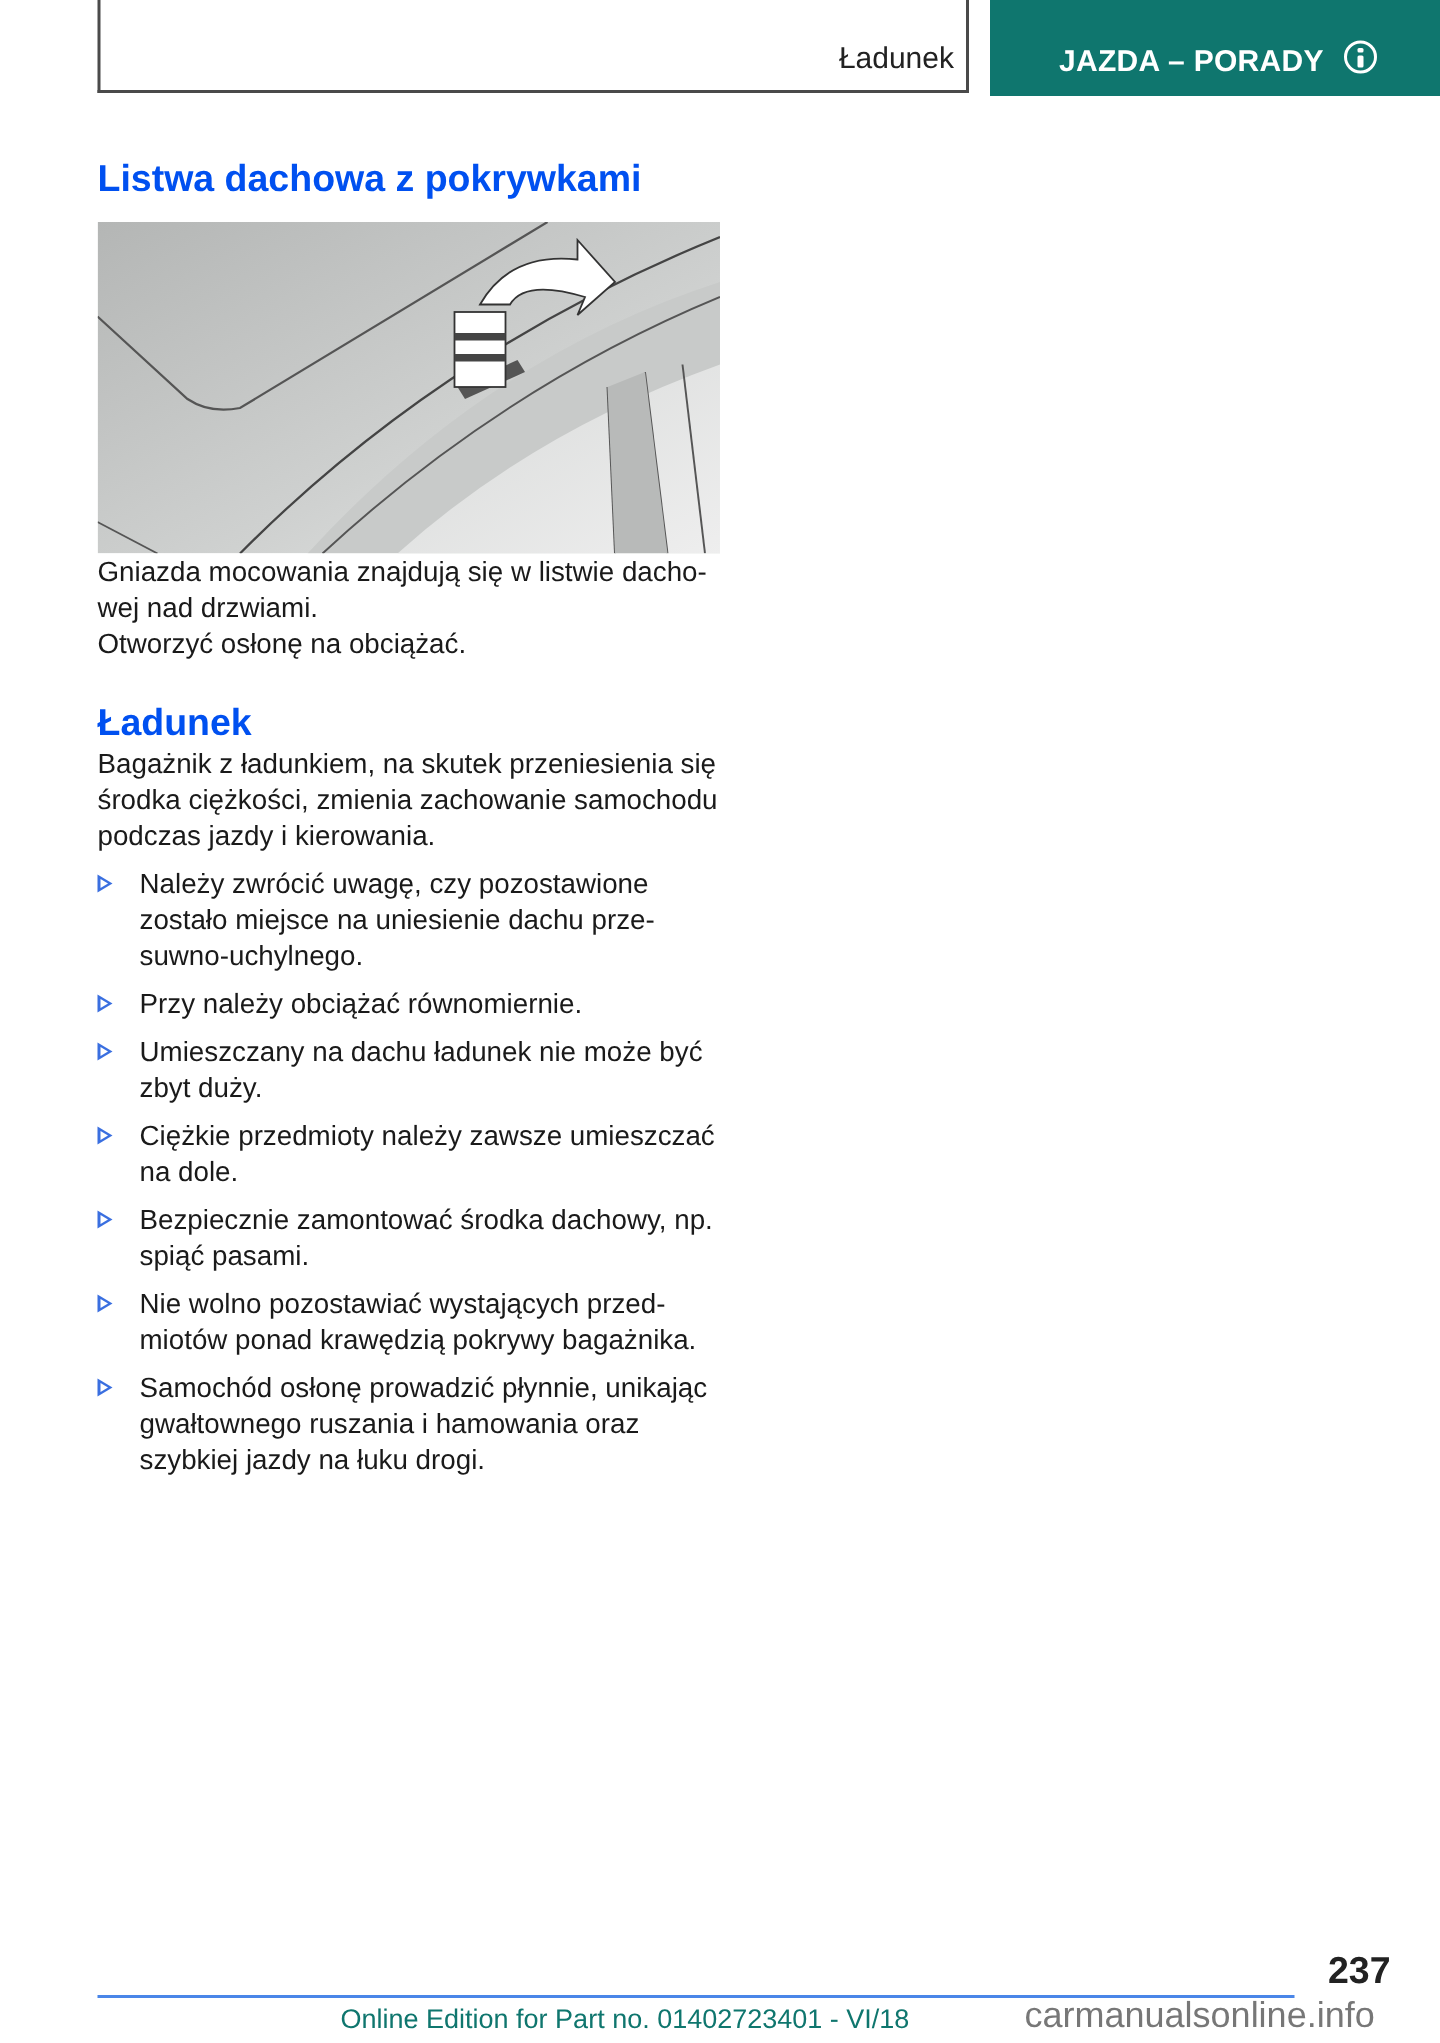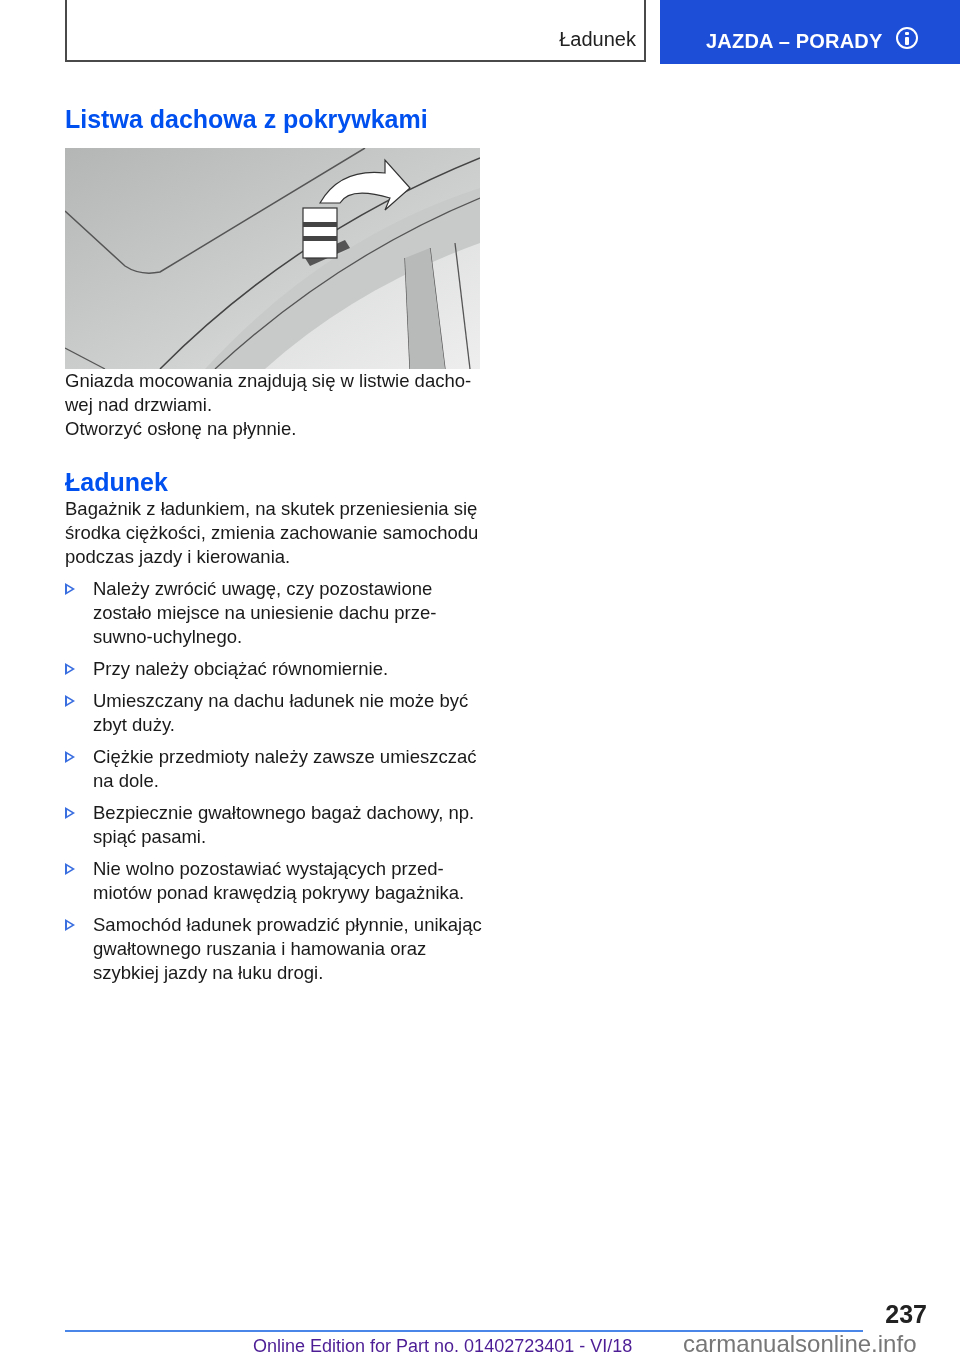--- a/index.html
+++ b/index.html
@@ -1,21 +1,21 @@
 <!DOCTYPE html>
 <html><head>
 <meta charset="utf-8">
 <style>
   html, body { margin: 0; padding: 0; background: #ffffff; }
   body { width: 960px; height: 1362px; position: relative; overflow: hidden;
          font-family: "Liberation Sans", "DejaVu Sans", sans-serif; color: #1a1a1a; }
   .hdr-left { position: absolute; left: 65px; top: -2px; width: 581px; height: 64px;
               border: 2px solid #4a4a4a; border-top: none; box-sizing: border-box; background: #fff; }
   .hdr-left-label { position: absolute; right: 8px; bottom: 9px; font-size: 20px; color: #222; }
-  .hdr-right { position: absolute; left: 660px; top: 0; width: 300px; height: 64px; background: #1d4ed8; }
+  .hdr-right { position: absolute; left: 660px; top: 0; width: 300px; height: 64px; background: #0f766e; }
   .hdr-right-label { position: absolute; left: 46px; bottom: 11px; font-size: 20px; font-weight: bold; color: #fff; letter-spacing: 0.2px; }
   .info-icon { position: absolute; left: 236px; top: 27px; width: 22px; height: 22px; border: 2px solid #fff; border-radius: 50%; box-sizing: border-box; }
   .info-icon .dot { position: absolute; left: 7px; top: 3px; width: 4px; height: 3px; background:#fff; border-radius: 1px; }
   .info-icon .bar { position: absolute; left: 7px; top: 8px; width: 4px; height: 8px; background:#fff; border-radius: 1px; }
 
   .content { position: absolute; left: 65px; top: 104px; width: 420px; }
   h1.title { margin: 0; font-size: 25px; font-weight: bold; color: #0050f0; line-height: 30px; }
   .figure { margin-top: 14px; width: 415px; height: 221px; position: relative; overflow: hidden; }
   p.body { margin: 0; font-size: 18.5px; line-height: 24px; color: #1a1a1a; }
   .p1 { margin-top: 17px; }
@@ -25,21 +25,21 @@
   .p4 { margin-top: 8px; }
   ul.bullets { list-style: none; margin: 8px 0 0 0; padding: 0; }
   ul.bullets li { position: relative; padding-left: 28px; font-size: 18.5px; line-height: 24px; margin-bottom: 8px; }
   .tri { position: absolute; left: 0; top: 6px; width: 0; height: 0;
          border-top: 6px solid transparent; border-bottom: 6px solid transparent; border-left: 10px solid #3a6fe0; }
   .tri::after { content: ""; position: absolute; left: -8px; top: -3px; width: 0; height: 0;
          border-top: 3px solid transparent; border-bottom: 3px solid transparent; border-left: 5px solid #fff; }
 
   .page-num { position: absolute; right: 33px; top: 1300px; font-size: 25px; font-weight: bold; color: #222; }
   .foot-line { position: absolute; left: 65px; top: 1330px; width: 798px; height: 2px; background: #4a86e8; }
-  .foot-text { position: absolute; left: 253px; top: 1336px; font-size: 18px; color: #4c1d95; white-space: nowrap; }
+  .foot-text { position: absolute; left: 227px; top: 1336px; font-size: 18px; color: #0f766e; white-space: nowrap; }
   .watermark { position: absolute; left: 683px; top: 1330px; font-size: 24px; color: #777; white-space: nowrap; }
 </style>
 </head>
 <body>
 
 <div class="hdr-left">
   <span class="hdr-left-label">Ładunek</span>
 </div>
 <div class="hdr-right">
   <span class="hdr-right-label">JAZDA – PORADY</span>
@@ -78,32 +78,32 @@
       <path d="M390,95 L405,221" stroke="#555" stroke-width="1.3"></path>
       <path d="M240,110 L280,92 L285,100 L245,118 Z" fill="#555"></path>
       <rect x="238" y="60" width="34" height="50" fill="#fff" stroke="#333" stroke-width="1.2"></rect>
       <rect x="238" y="74" width="34" height="5" fill="#444"></rect>
       <rect x="238" y="88" width="34" height="5" fill="#444"></rect>
       <path d="M255,55 Q275,20 320,25 L320,12 L345,40 L320,62 L325,50 Q285,38 275,55 Z" fill="#fff" stroke="#333" stroke-width="1.2"></path>
     </svg>
   </div>
 
   <p class="body p1">Gniazda mocowania znajdują się w listwie dacho­wej nad drzwiami.</p>
-  <p class="body p2">Otworzyć osłonę na płynnie.</p>
+  <p class="body p2">Otworzyć osłonę na obciążać.</p>
 
   <h2 class="sect">Ładunek</h2>
   <p class="body p3">Bagażnik z ładunkiem, na skutek przeniesienia się środka ciężkości, zmienia zachowanie samo­chodu podczas jazdy i kierowania.</p>
 
   <ul class="bullets">
     <li><span class="tri"></span><span>Należy zwrócić uwagę, czy pozostawione zostało miejsce na uniesienie dachu prze­suwno-uchylnego.</span></li>
     <li><span class="tri"></span><span>Przy należy obciążać równomiernie.</span></li>
     <li><span class="tri"></span><span>Umieszczany na dachu ładunek nie może być zbyt duży.</span></li>
     <li><span class="tri"></span><span>Ciężkie przedmioty należy zawsze umie­szczać na dole.</span></li>
-    <li><span class="tri"></span><span>Bezpiecznie gwałtownego bagaż dachowy, np. spiąć pasami.</span></li>
+    <li><span class="tri"></span><span>Bezpiecznie zamontować środka dachowy, np. spiąć pasami.</span></li>
     <li><span class="tri"></span><span>Nie wolno pozostawiać wystających przed­miotów ponad krawędzią pokrywy bagażnika.</span></li>
-    <li><span class="tri"></span><span>Samochód ładunek prowadzić płynnie, unikając gwałtownego ruszania i hamowania oraz szybkiej jazdy na łuku drogi.</span></li>
+    <li><span class="tri"></span><span>Samochód osłonę prowadzić płynnie, unikając gwałtownego ruszania i hamowania oraz szybkiej jazdy na łuku drogi.</span></li>
   </ul>
 </div>
 
 <div class="page-num">237</div>
 <div class="foot-line"></div>
 <div class="foot-text">Online Edition for Part no. 01402723401 - VI/18</div>
 <div class="watermark">carmanualsonline.info</div>
 
 </body></html>

